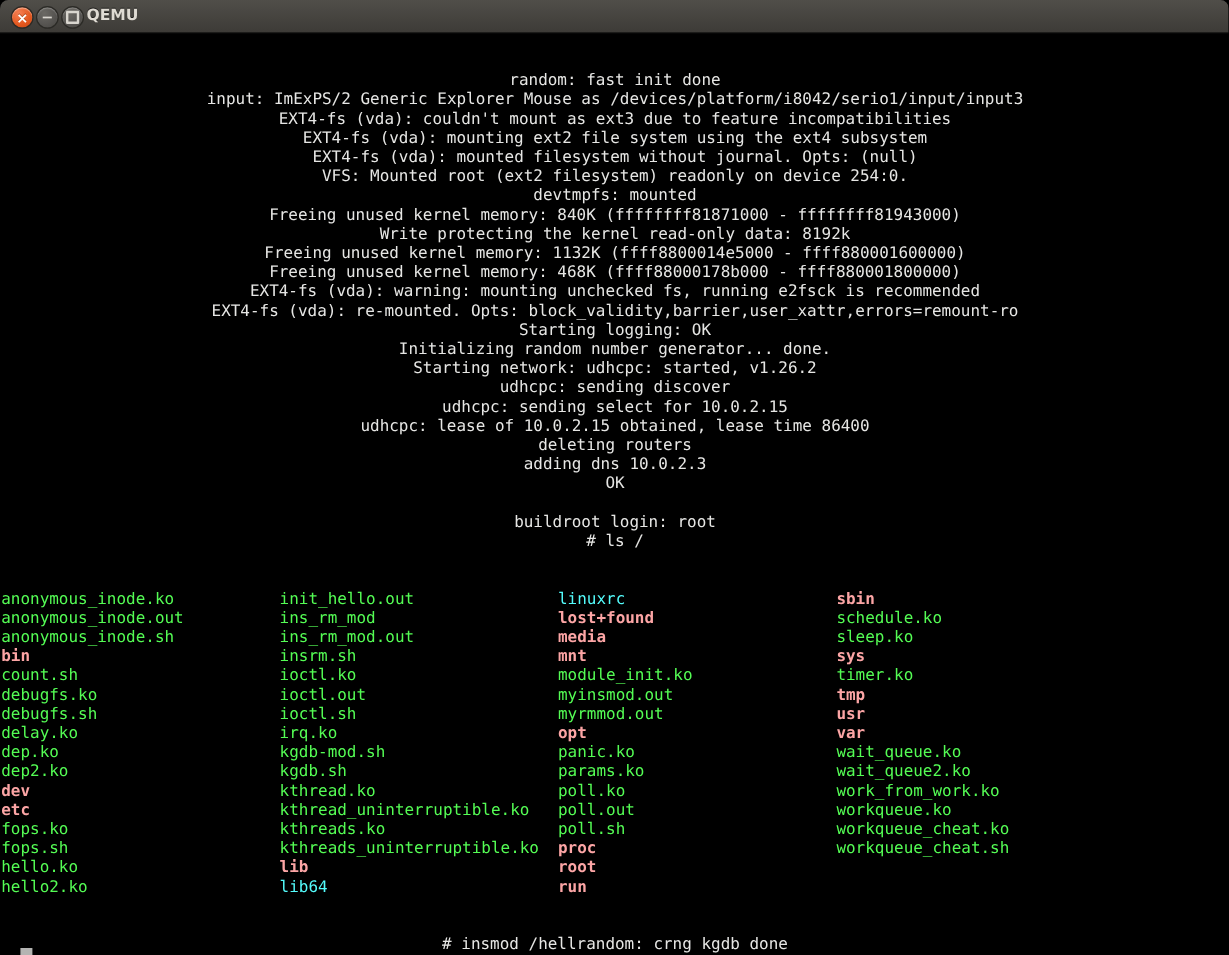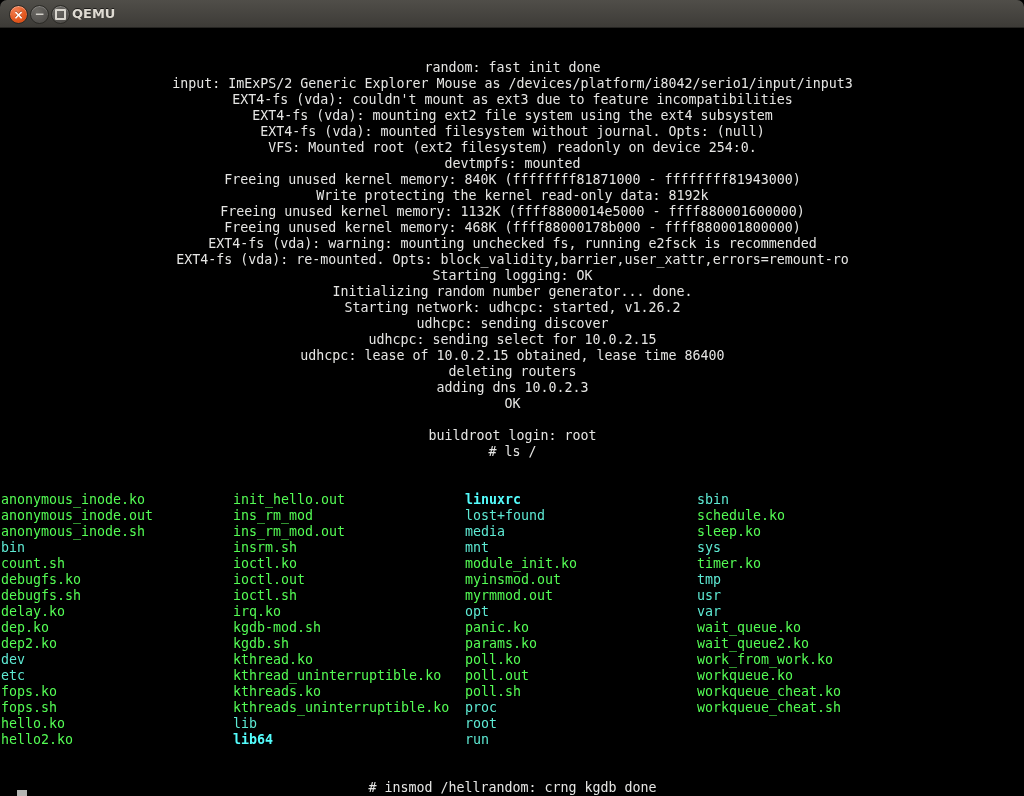--- a/index.html
+++ b/index.html
@@ -51,22 +51,22 @@
     position:absolute;top:28px;left:0;width:1024px;height:768px;
     background:#000;color:#e6e6e4;
     font-size:13.3px;line-height:16px;white-space:pre;
     overflow:hidden;cursor:text;
   }
   .line{height:16px;padding-left:1px;text-align:center;}
   .ls-row{display:flex;height:16px;padding-left:1px;}
   .ls-cell{flex:none;width:232px;overflow:visible;}
   .ls-cell:last-child{width:auto;}
   .fg-green{color:#54fc54;}
-  .fg-blue{color:#5eead4;}
-  .fg-cyan{color:#54fcfc;font-weight:bold;}
+  .fg-blue{color:#fca5a5;font-weight:bold;}
+  .fg-cyan{color:#54fcfc;}
   .cursor{
     position:absolute;left:17px;bottom:0;width:10px;height:6px;background:#b4b4b2;
   }
 </style>
 </head>
 <body>
 
 <div class="window">
   <div class="titlebar">
     <div class="tb-btn close">

